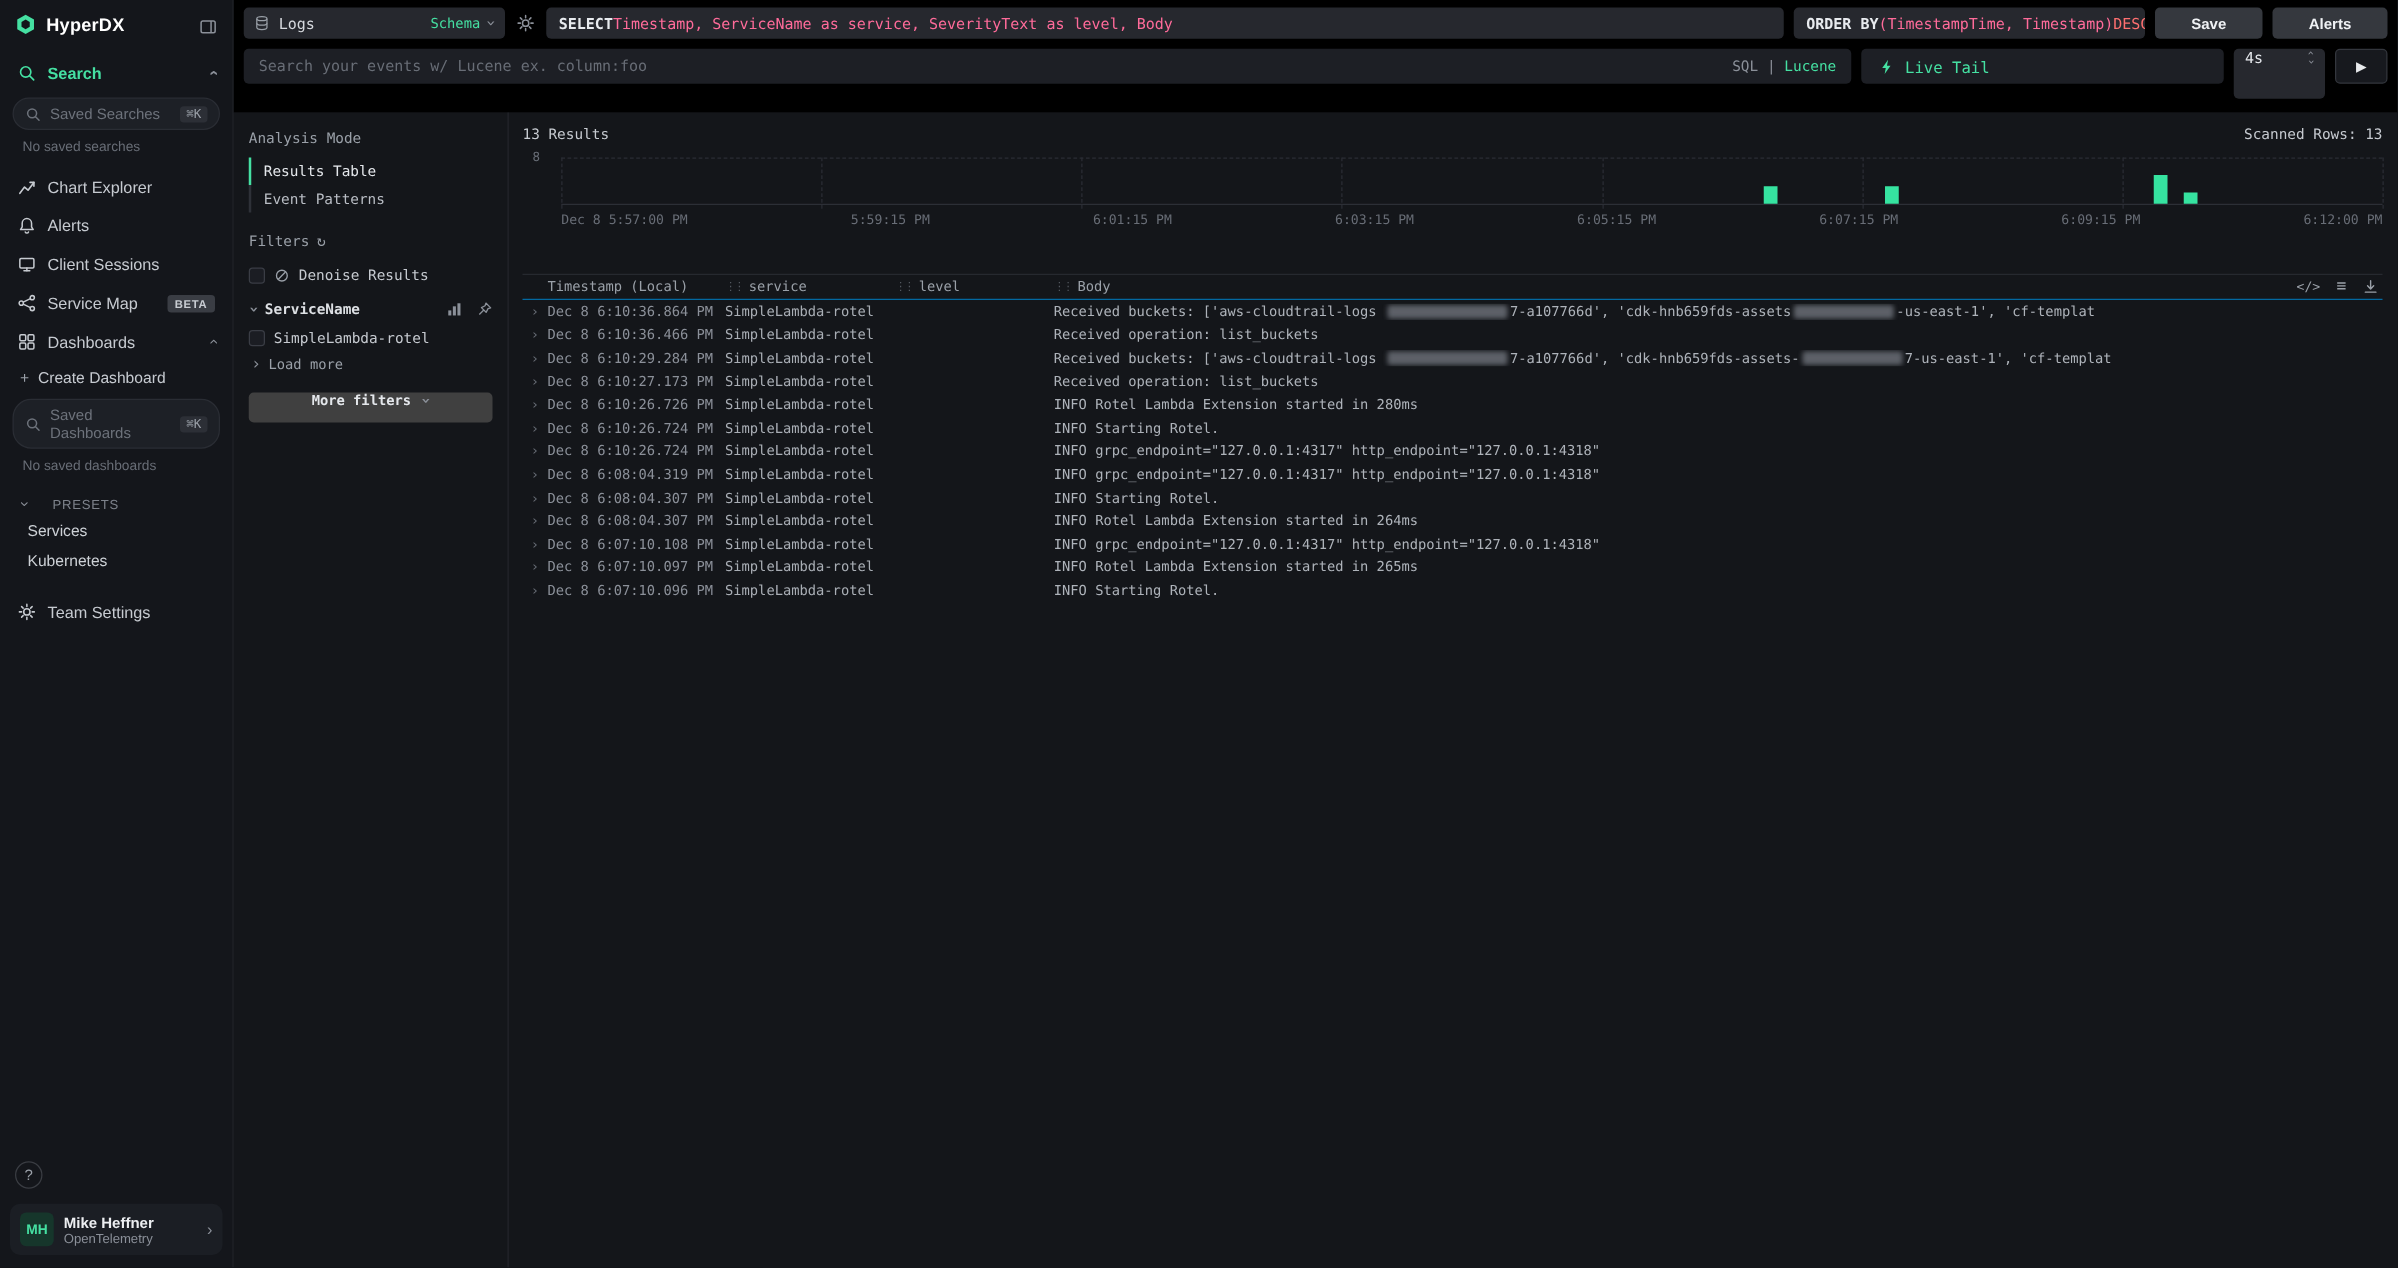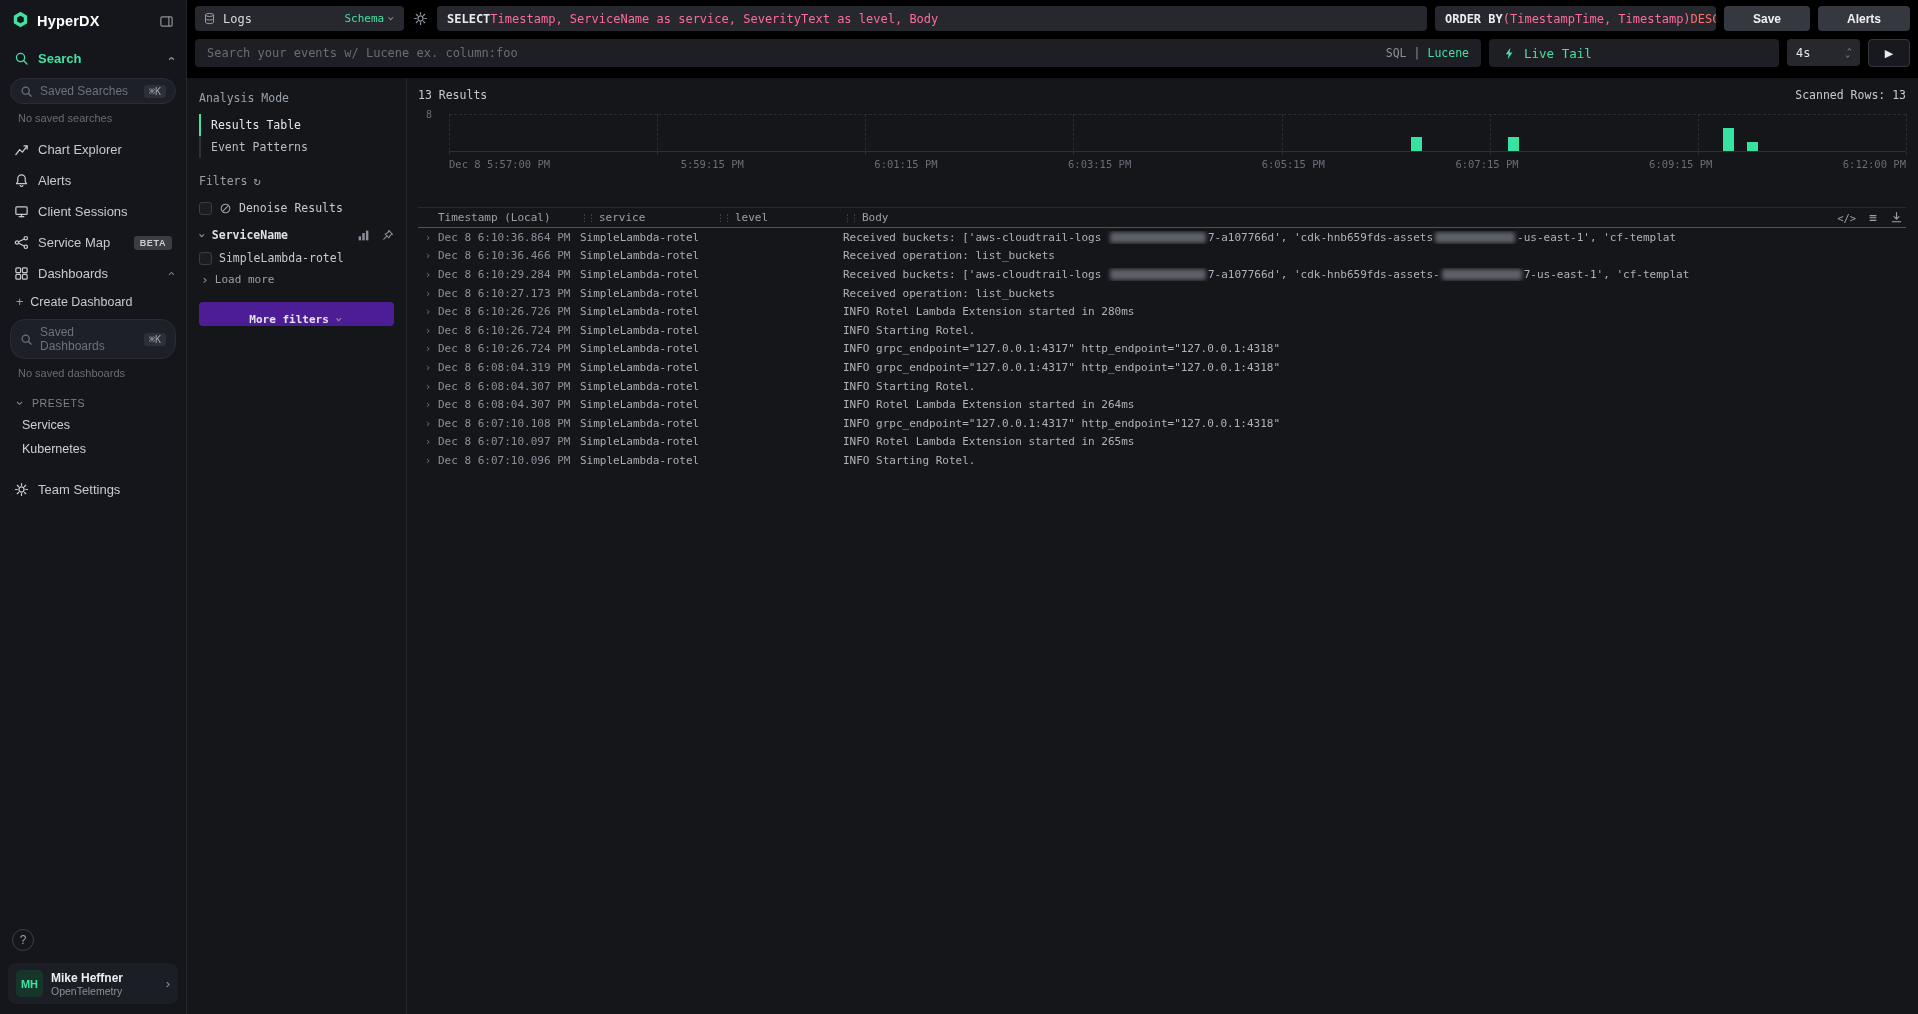--- a/index.html
+++ b/index.html
@@ -55,21 +55,21 @@
 
   .beta {
     background: #3a3d44; color: #c9cdd3; font-size: 9px; font-weight: 700;
     padding: 2px 6px; border-radius: 3px; letter-spacing: .6px;
   }
   .sub-item {
     display: flex; align-items: center; gap: 7px;
     padding: 6px 6px 6px 8px; font-size: 12.5px; color: #c6cad0; cursor: pointer;
   }
   .presets-label {
-    display: flex; align-items: flex-start; gap: 9px;
+    display: flex; align-items: center; gap: 19px;
     color: #7d828b; font-size: 10.5px; letter-spacing: .6px;
     padding: 8px 10px 3px; cursor: pointer;
   }
   .preset-item { padding: 5px 10px 5px 14px; font-size: 12.5px; color: #cdd1d6; cursor: pointer; }
   .team-settings { margin-top: 14px; }
   .sidebar-bottom { margin-top: auto; }
   .help-btn {
     width: 22px; height: 22px; border-radius: 50%;
     border: 1px solid #3a3d43; color: #9aa0a8;
     display: flex; align-items: center; justify-content: center;
@@ -136,23 +136,23 @@
   .mode-toggle .sql { cursor: pointer; }
 
   .live-tail {
     width: 290px; height: 28px;
     background: #1d1f25; border-radius: 4px;
     display: flex; align-items: center; gap: 8px; padding: 0 14px;
     color: #45e0a2; font-family: "DejaVu Sans Mono", monospace; font-size: 12.5px;
     cursor: pointer;
   }
   .interval-box {
-    width: 73px; height: 27px;
+    width: 73px; height: 40px;
     background: #26282e; border-radius: 4px;
-    display: flex; align-items: center; padding: 0 9px;
+    display: flex; padding: 0 9px;
     font-size: 12px; color: #e2e5e9; cursor: pointer;
     font-family: "DejaVu Sans Mono", monospace;
   }
   .steppers { margin-left: auto; display: flex; flex-direction: column; color: #8b9099; }
   .steppers .chev { font-size: 9px; height: 7px; }
   .play-btn {
     width: 42px; height: 28px;
     background: #17191e; border: 1px solid #33363d; border-radius: 4px;
     color: #e8eaed; display: flex; align-items: center; justify-content: center;
     font-size: 11px; cursor: pointer;
@@ -175,22 +175,22 @@
   .mode-item.active { border-left-color: #45e0a2; color: #e4e7eb; }
   .filters-head { margin-top: 16px; }
   .check-row { display: flex; align-items: center; gap: 7px; font-size: 11.5px; color: #c6cad0; padding: 4px 0; cursor: pointer; }
   .checkbox { width: 13px; height: 13px; border: 1px solid #3a3d45; border-radius: 3px; background: #1b1d23; flex: none; cursor: pointer; }
   .facet-header { display: flex; align-items: center; gap: 5px; font-size: 11.5px; font-weight: 700; color: #dde0e4; padding: 9px 0 5px; cursor: pointer; }
   .facet-icons { margin-left: auto; display: flex; gap: 11px; color: #8b9099; align-items: center; }
   .facet-icons > * { cursor: pointer; }
   .load-more { display: flex; align-items: center; gap: 6px; font-size: 11px; color: #9aa0a8; padding: 4px 0 8px 2px; cursor: pointer; }
   .more-filters {
     margin-top: 8px; height: 24px;
-    background: #4c1d95; border-radius: 4px;
-    display: flex; align-items: flex-end; justify-content: center; gap: 7px;
+    background: #404040; border-radius: 4px;
+    display: flex; align-items: flex-start; justify-content: center; gap: 7px;
     font-size: 11px; font-weight: 700; color: #e4e7eb; cursor: pointer;
   }
 
   
   .results { flex: 1; min-width: 0; display: flex; flex-direction: column; padding: 10px 12px 0 11px; font-family: "DejaVu Sans Mono", monospace; }
   .results-top { display: flex; justify-content: space-between; font-size: 11.5px; color: #c6cad0; margin-bottom: 10px; }
 
   .chart-wrap { position: relative; padding-left: 31px; margin: 2px 0 37px; }
   .y-label { position: absolute; left: 8px; top: -5px; font-size: 10px; color: #686d76; }
   .plot { position: relative; height: 38px; border-bottom: 1px solid #2c2f36; }

